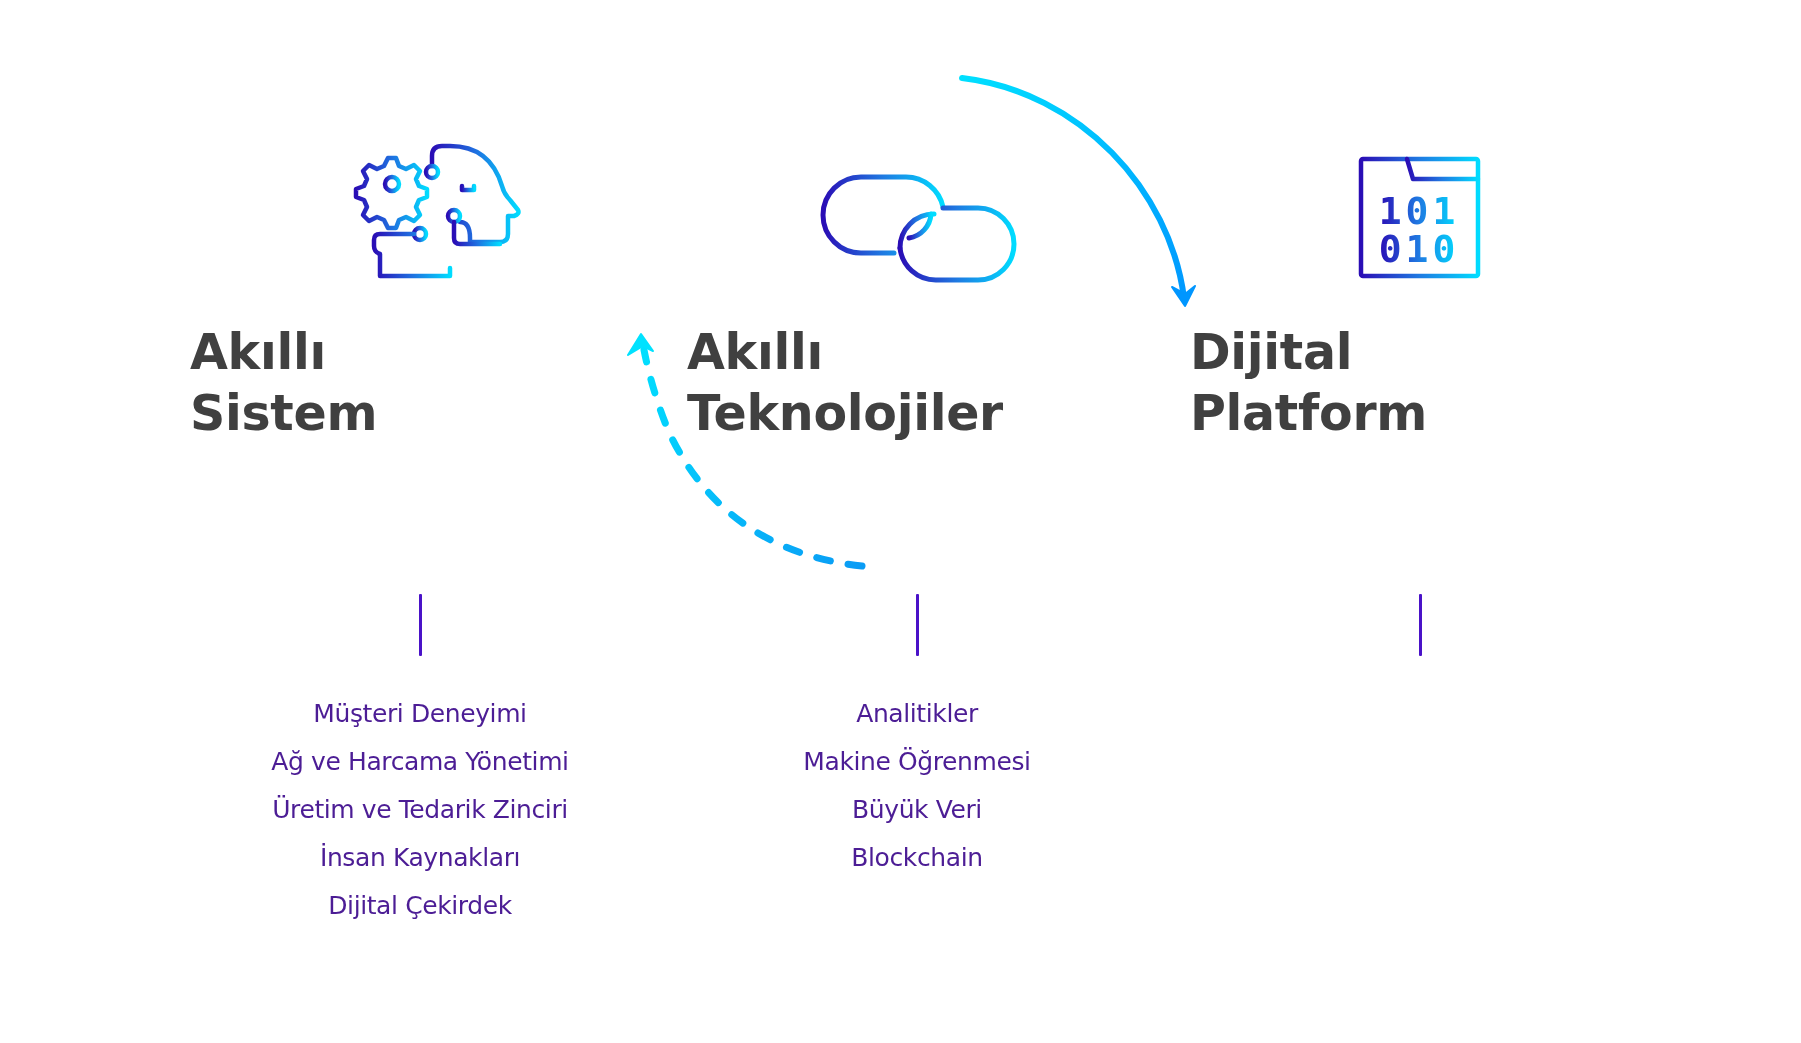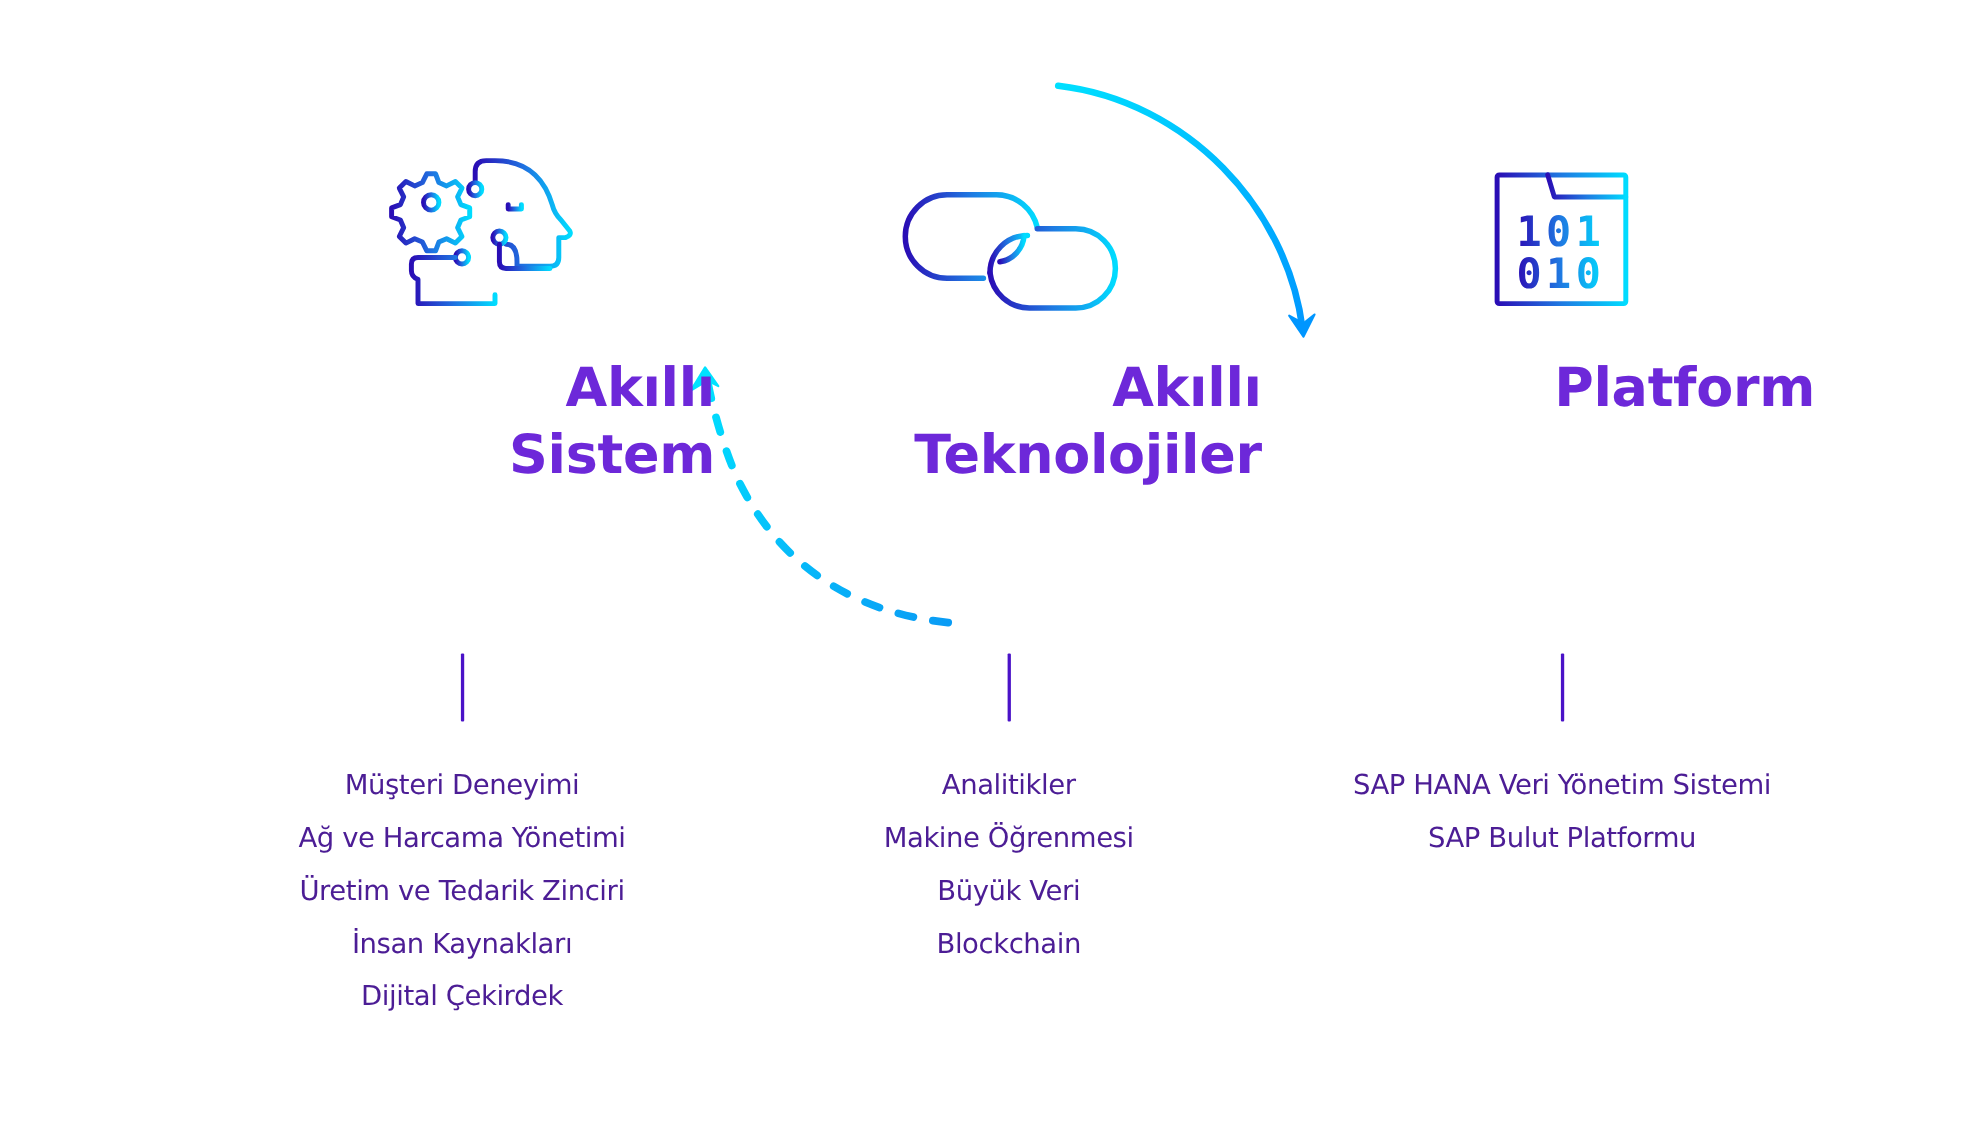--- a/index.html
+++ b/index.html
@@ -39,22 +39,22 @@
       width: 200px;
       height: 142px;
     }
     .icon-wrap svg { width: 100%; height: 100%; overflow: visible; }
 
     .title {
       position: absolute;
       top: 322px;
       left: 0;
       width: 100%;
-      text-align: right;
-      color: #6d28d9;
+      text-align: left;
+      color: #404040;
       font-family: "DejaVu Sans", sans-serif;
       font-weight: bold;
       font-size: 49px;
       line-height: 61px;
       letter-spacing: -0.3px;
     }
     .title span { display: block; }
 
     .divider {
       position: absolute;
@@ -212,22 +212,19 @@
         <g fill="none" stroke="url(#gBin)" stroke-width="4.5" stroke-linecap="round" stroke-linejoin="round">
           <rect x="41" y="21" width="117" height="117" rx="2"></rect>
           <path d="M87 21 l6 20 h65"></path>
           <path d="M54 40 h8" stroke-width="6"></path>
         </g>
         <text x="99" y="86" text-anchor="middle" fill="url(#gBin)" font-family="'DejaVu Sans Mono', monospace" font-weight="bold" font-size="38" letter-spacing="4">101</text>
         <text x="99" y="124" text-anchor="middle" fill="url(#gBin)" font-family="'DejaVu Sans Mono', monospace" font-weight="bold" font-size="38" letter-spacing="4">010</text>
       </svg>
     </div>
     <div class="title">
+      <span>Dijital</span>
       <span>Platform</span>
     </div>
     <div class="divider"></div>
-    <ul class="items">
-      <li>SAP HANA Veri Yönetim Sistemi</li>
-      <li>SAP Bulut Platformu</li>
-    </ul>
   </div>
 
 </div>
 
 </body></html>

